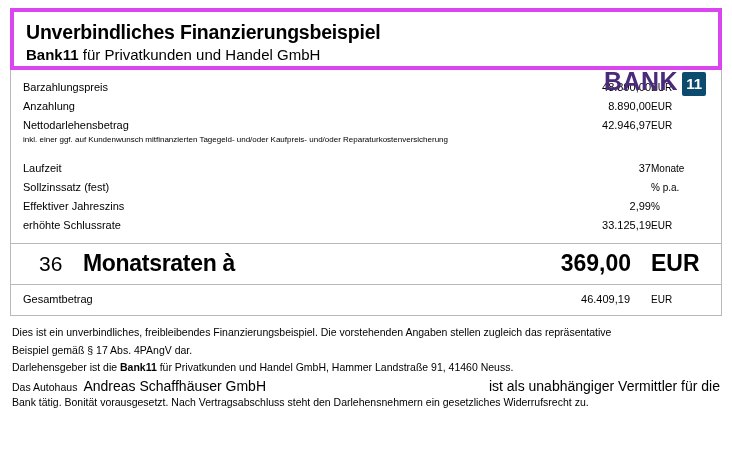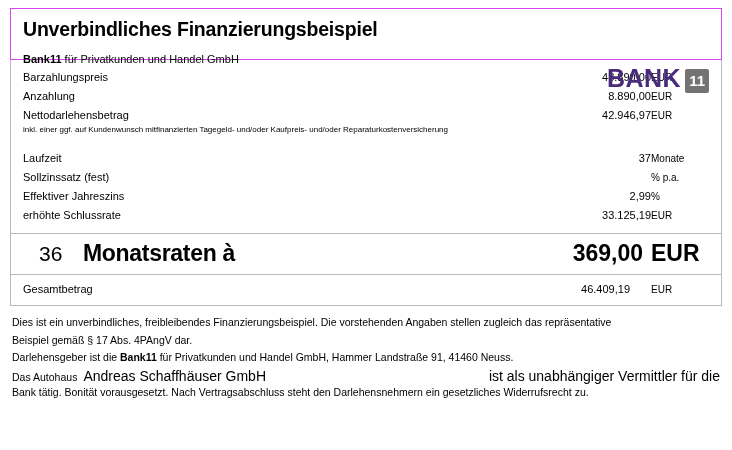--- a/index.html
+++ b/index.html
@@ -17,56 +17,56 @@
   .page {
     position: relative;
     width: 732px;
     height: 450px;
     box-sizing: border-box;
     padding: 8px 10px 0 10px;
   }
 
   
   .header-box {
-    border: 1px solid #d946ef;
+    border: 4px solid #d946ef;
     box-sizing: border-box;
-    height: 52px;
+    height: 62px;
     position: relative;
     padding: 9px 12px 0 12px;
   }
   .doc-title {
     font-size: 19.5px;
     font-weight: bold;
     letter-spacing: -0.2px;
     line-height: 22px;
   }
   .doc-subtitle {
-    font-size: 11px;
-    margin-top: 13px;
+    font-size: 15px;
+    margin-top: 5px;
     line-height: 13px;
   }
   .doc-subtitle b { font-weight: bold; }
   .logo {
     position: absolute;
     right: 12px;
     top: 10px;
     display: flex;
     align-items: flex-end;
     margin-top: 45px;
   }
   .logo-text {
     font-size: 25px;
     font-weight: bold;
     color: #4a2a7a;
     letter-spacing: 0.5px;
     font-family: "Liberation Sans", sans-serif;
   }
   .logo-badge {
     margin-left: 4px;
-    background: #737373;
+    background: #0c4a6e;
     color: #ffffff;
     font-size: 15px;
     font-weight: bold;
     line-height: 1;
     padding: 4px 4px 5px 4px;
     border-radius: 2px;
     display: inline-block;
   }
 
   
@@ -125,21 +125,21 @@
   .rate-label {
     font-size: 23px;
     font-weight: bold;
     flex: 1 1 auto;
     letter-spacing: -0.3px;
   }
   .rate-value {
     font-size: 23px;
     font-weight: bold;
     text-align: right;
-    padding-right: 8px;
+    padding-right: 20px;
   }
   .rate-unit {
     font-size: 23px;
     font-weight: bold;
     width: 58px;
     text-align: left;
   }
 
   .total-row {
     display: flex;

